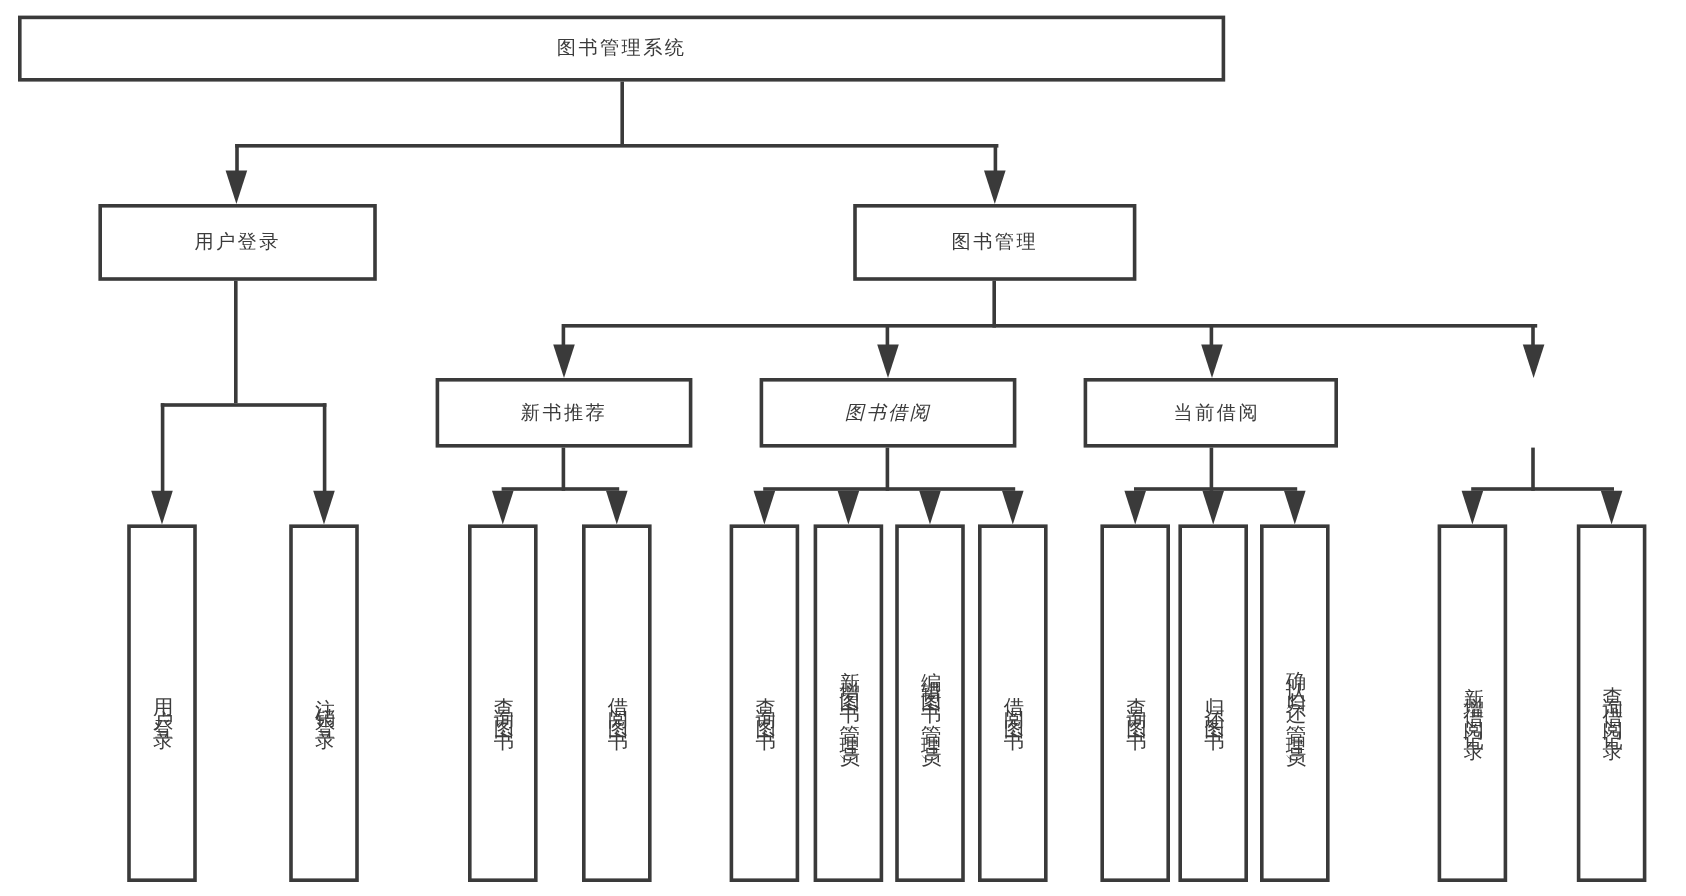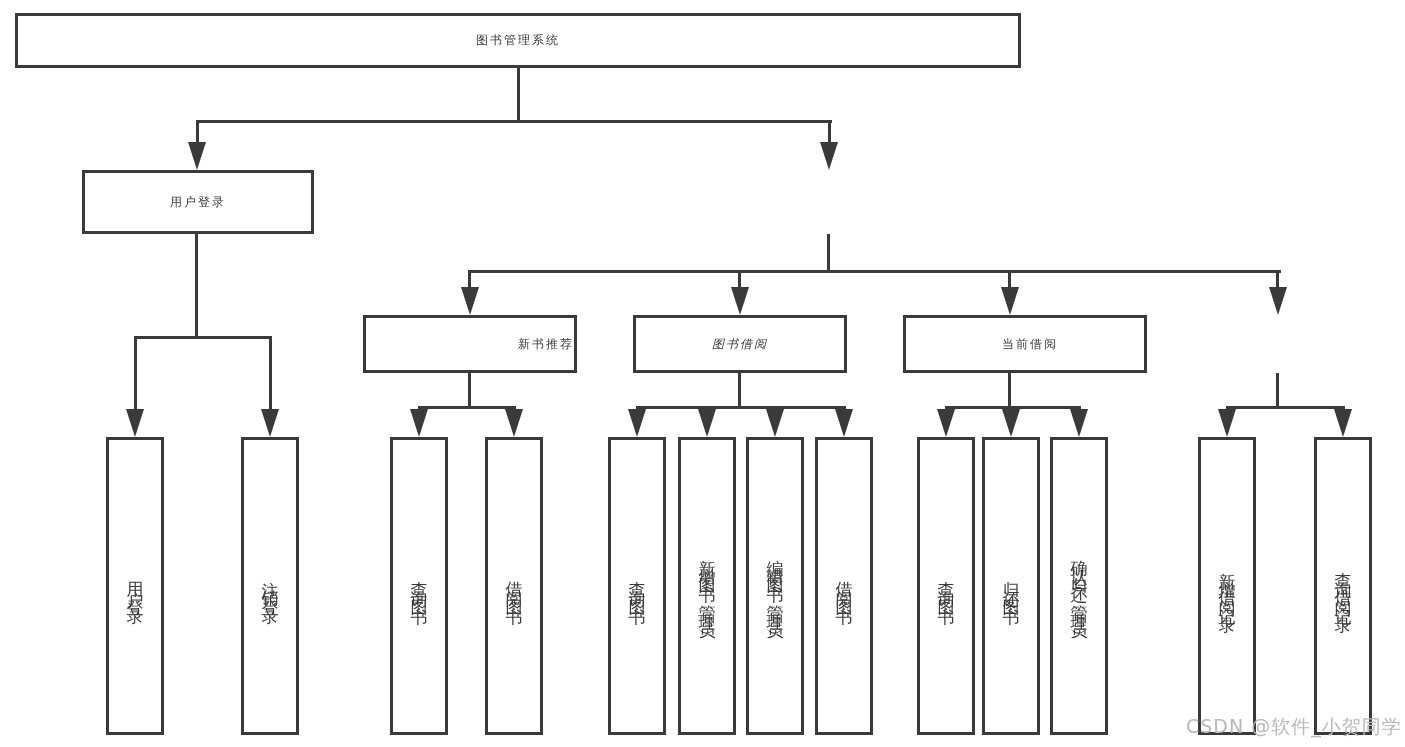--- a/index.html
+++ b/index.html
@@ -19,21 +19,21 @@
     overflow: hidden;
   }
   
   .hbox {
     position: absolute;
     background: #ffffff;
     border: 3px solid var(--line);
     display: flex;
     align-items: center;
     justify-content: center;
-    font-size: 12px;
+    font-size: 16px;
     letter-spacing: 2px;
     color: var(--text);
     white-space: nowrap;
   }
   
   .vbox {
     position: absolute;
     background: #ffffff;
     border: 3px solid var(--line);
     display: flex;
@@ -85,46 +85,49 @@
   <div class="vline" style="left:517px; top:68px; height:52px;"></div>
   <div class="hline" style="left:196px; top:120px; width:636px;"></div>
   <div class="vline" style="left:196px; top:120px; height:26px;"></div>
   <div class="vline" style="left:828px; top:120px; height:26px;"></div>
   <div class="arrow" style="left:188px; top:142px;"></div>
   <div class="arrow" style="left:820px; top:142px;"></div>
 
   <div class="hbox" style="left:82px; top:170px; width:232px; height:64px;">
     <span>用户登录</span>
   </div>
+  <div class="hbox" style="left:711px; top:170px; width:236px; height:64px;">
+    <span>图书管理</span>
+  </div>
 
   <div class="vline" style="left:195px; top:234px; height:102px;"></div>
   <div class="hline" style="left:134px; top:336px; width:138px;"></div>
   <div class="vline" style="left:134px; top:336px; height:74px;"></div>
   <div class="vline" style="left:269px; top:336px; height:74px;"></div>
   <div class="arrow" style="left:126px; top:409px;"></div>
   <div class="arrow" style="left:261px; top:409px;"></div>
 
   <div class="vline" style="left:827px; top:234px; height:39px;"></div>
   <div class="hline" style="left:469px; top:270px; width:812px;"></div>
   <div class="vline" style="left:468px; top:270px; height:20px;"></div>
   <div class="vline" style="left:738px; top:270px; height:20px;"></div>
   <div class="vline" style="left:1008px; top:270px; height:20px;"></div>
   <div class="vline" style="left:1276px; top:270px; height:20px;"></div>
   <div class="arrow" style="left:461px; top:287px;"></div>
   <div class="arrow" style="left:731px; top:287px;"></div>
   <div class="arrow" style="left:1001px; top:287px;"></div>
   <div class="arrow" style="left:1269px; top:287px;"></div>
 
-  <div class="hbox" style="left:363px; top:315px; width:214px; height:58px;justify-content:flex-end;">
+  <div class="hbox" style="left:363px; top:315px; width:214px; height:58px;">
     <span>新书推荐</span>
   </div>
   <div class="hbox" style="left:633px; top:315px; width:214px; height:58px;font-style:italic;">
     <span>图书借阅</span>
   </div>
-  <div class="hbox" style="left:903px; top:315px; width:244px; height:58px;padding-left:10px;">
+  <div class="hbox" style="left:903px; top:315px; width:212px; height:58px;padding-left:10px;">
     <span>当前借阅</span>
   </div>
 
   <div class="vline" style="left:468px; top:373px; height:36px;"></div>
   <div class="hline" style="left:418px; top:406px; width:98px;"></div>
   <div class="arrow" style="left:410px; top:409px;"></div>
   <div class="arrow" style="left:505px; top:409px;"></div>
 
   <div class="vline" style="left:738px; top:373px; height:36px;"></div>
   <div class="hline" style="left:636px; top:406px; width:210px;"></div>
@@ -181,15 +184,14 @@
     <span class="vtext">确认归还（管理员）</span>
   </div>
 
   <div class="vbox" style="left:1198px; top:437px; width:58px; height:298px;">
     <span class="vtext">新增借阅记录</span>
   </div>
   <div class="vbox" style="left:1314px; top:437px; width:58px; height:298px;">
     <span class="vtext">查询借阅记录</span>
   </div>
 
-  <div class="watermark">CSDN @软件_小贺同学</div>
 
 </div>
 
 </body></html>

